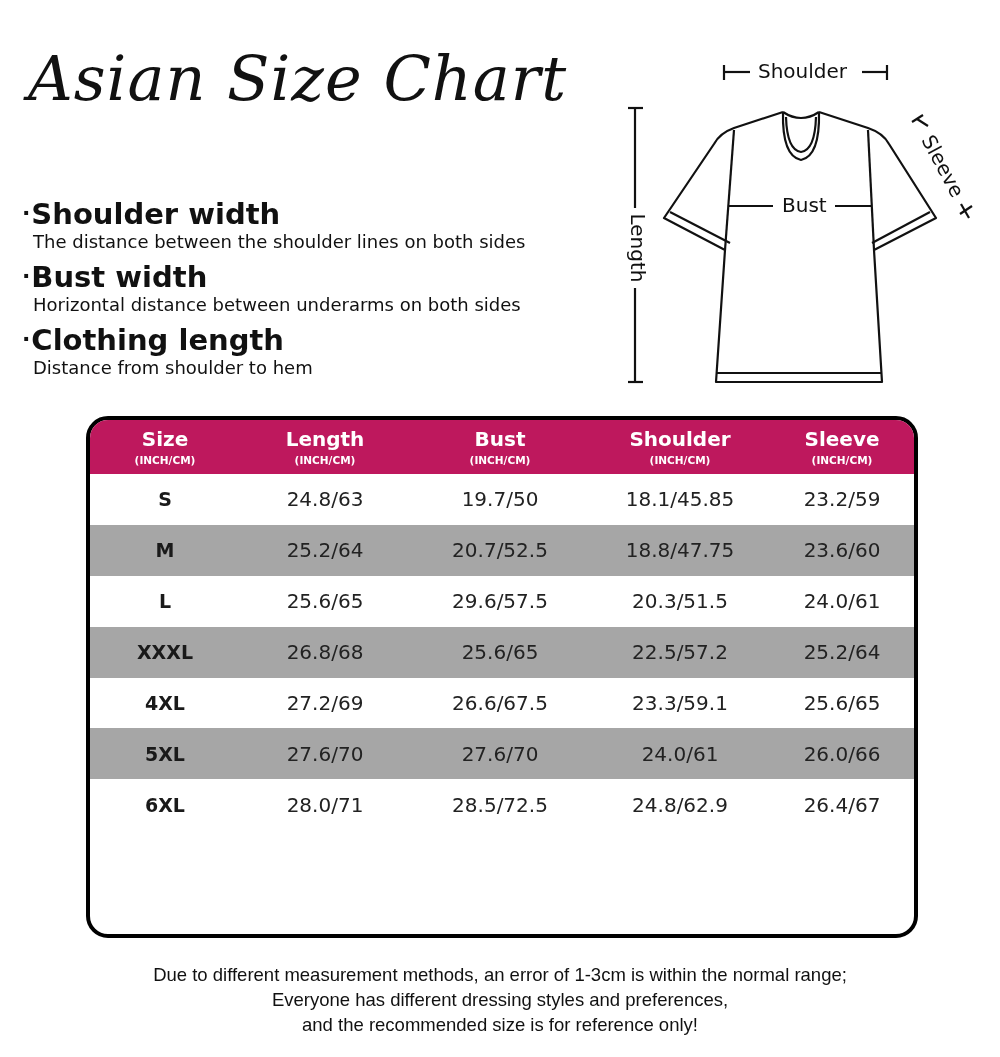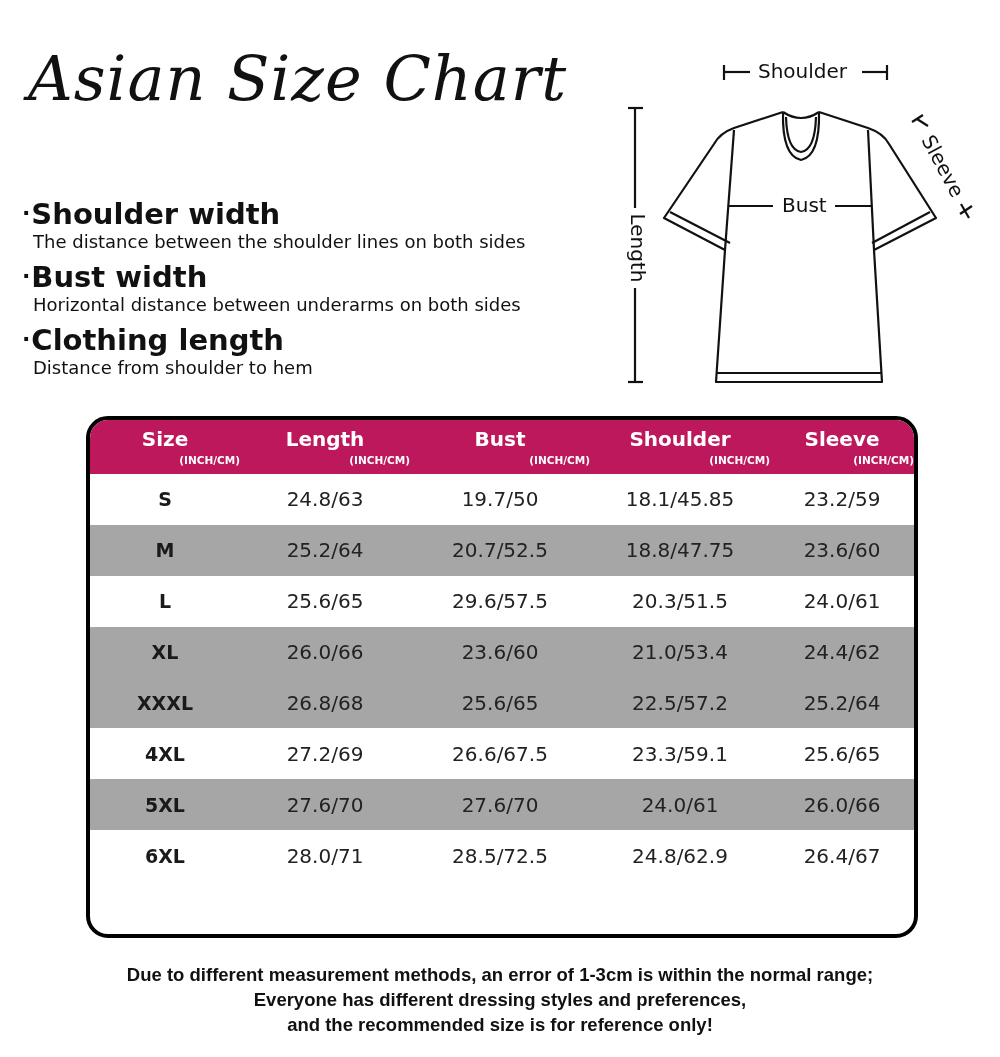--- a/index.html
+++ b/index.html
@@ -10,27 +10,27 @@
   .def-h { font-family: "DejaVu Sans", sans-serif; font-weight: bold; font-size: 29px; line-height: 34px; color: #111; }
   .def-h .dot { font-size: 22px; vertical-align: 4px; margin-right: 1px; }
   .def-d { font-family: "DejaVu Sans", sans-serif; font-size: 18px; line-height: 22px; margin-left: 11px; color: #111; }
   .diagram { position: absolute; left: 610px; top: 40px; width: 390px; height: 360px; }
   .table-wrap { position: absolute; left: 86px; top: 416px; width: 824px; height: 514px; border: 4px solid #000; border-radius: 22px; overflow: hidden; background: #fff; }
   table { width: 100%; border-collapse: collapse; table-layout: fixed; }
   col.c0 { width: 150px; } col.c1 { width: 170px; } col.c2 { width: 180px; } col.c3 { width: 180px; } col.c4 { width: 144px; }
   thead tr { background: #be185d; height: 54px; }
   th { color: #fff; text-align: center; padding: 0; vertical-align: middle; }
   th .h-main { display: block; font-size: 20px; font-weight: bold; line-height: 24px; }
-  th .h-unit { display: block; font-size: 10.5px; font-weight: bold; line-height: 14px; margin-top: 2px; text-align: right; }
+  th .h-unit { display: block; font-size: 10.5px; font-weight: bold; line-height: 14px; margin-top: 2px; }
   tbody tr { height: 50.9px; }
   tbody tr.odd { background: #ffffff; }
   tbody tr.even { background: #a6a6a6; }
   td { text-align: center; font-size: 20px; color: #222; padding: 0; vertical-align: middle; }
   td.size { font-weight: bold; font-size: 19px; color: #1a1a1a; }
-  .notes { position: absolute; left: 0; top: 962px; width: 1000px; text-align: center; font-family: "Liberation Sans", sans-serif; font-weight: bold; font-size: 18.5px; line-height: 25px; color: #111; }
+  .notes { position: absolute; left: 0; top: 962px; width: 1000px; text-align: center; font-family: "Liberation Sans", sans-serif; font-weight: normal; font-size: 18.5px; line-height: 25px; color: #111; }
 </style>
 </head>
 <body>
 
 <div class="title">Asian Size Chart</div>
 
 <div class="defs">
   <div class="def">
     <div class="def-h"><span class="dot">·</span><span>Shoulder width</span></div>
     <div class="def-d">The distance between the shoulder lines on both sides</div>
@@ -137,27 +137,20 @@
         <td>23.6/60</td>
       </tr>
       <tr class="odd">
         <td class="size">L</td>
         <td>25.6/65</td>
         <td>29.6/57.5</td>
         <td>20.3/51.5</td>
         <td>24.0/61</td>
       </tr>
       <tr class="even">
-        <td class="size">XL</td>
-        <td>26.0/66</td>
-        <td>23.6/60</td>
-        <td>21.0/53.4</td>
-        <td>24.4/62</td>
-      </tr>
-      <tr class="even">
         <td class="size">XXXL</td>
         <td>26.8/68</td>
         <td>25.6/65</td>
         <td>22.5/57.2</td>
         <td>25.2/64</td>
       </tr>
       <tr class="odd">
         <td class="size">4XL</td>
         <td>27.2/69</td>
         <td>26.6/67.5</td>

